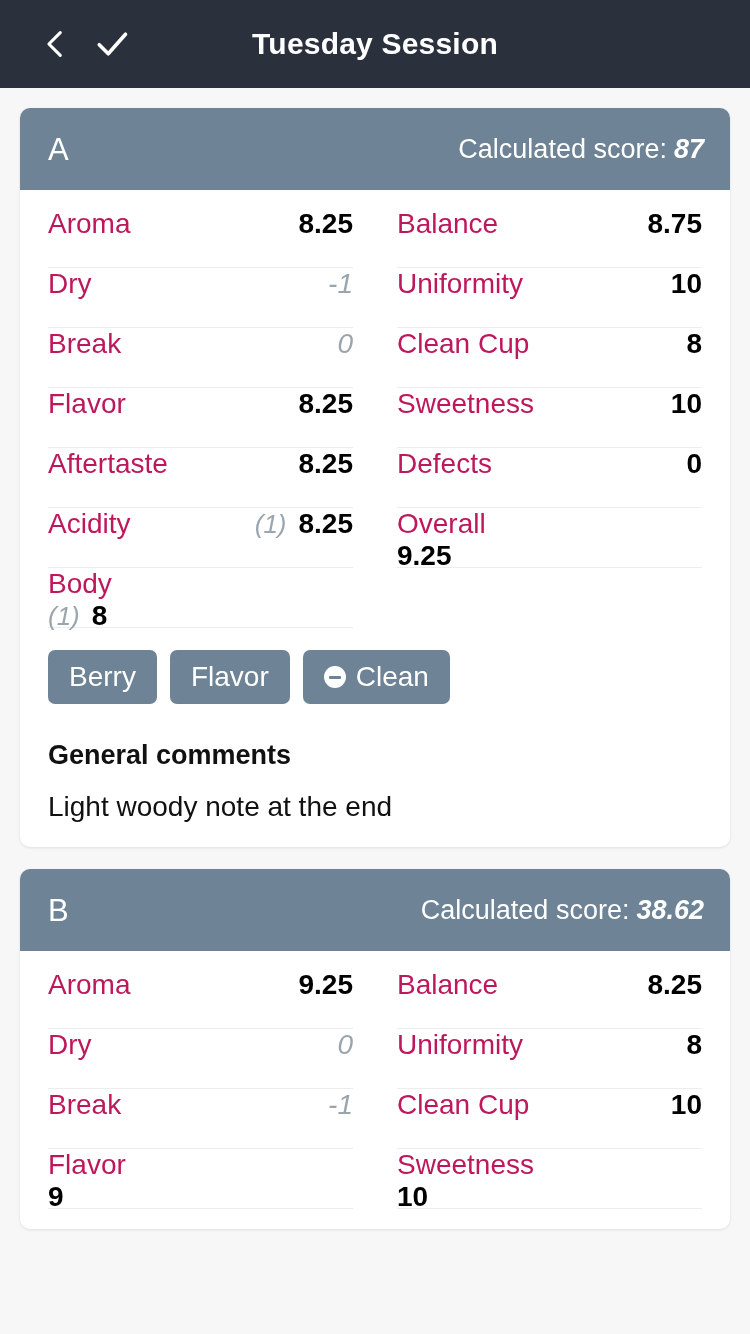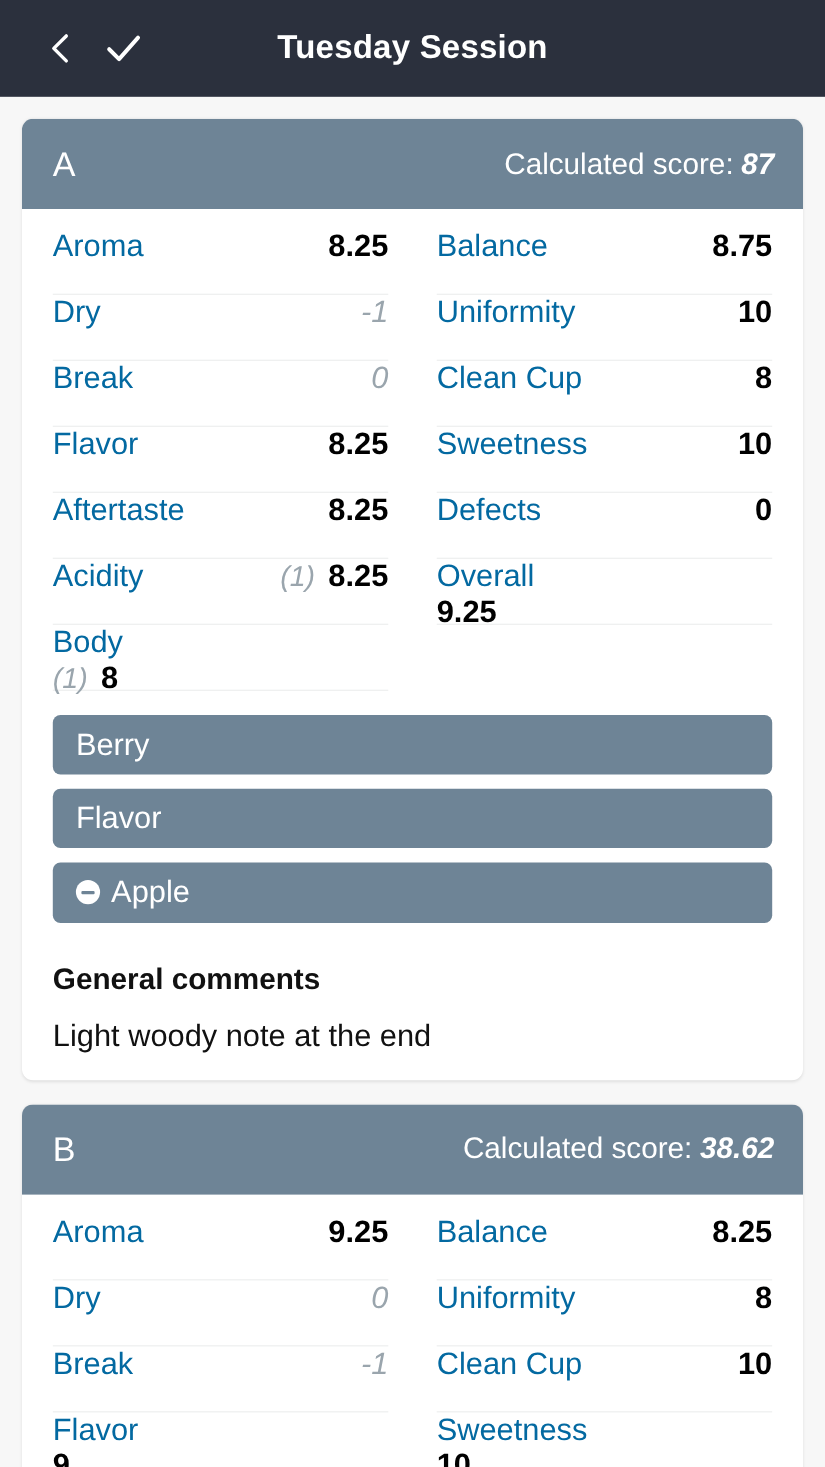--- a/index.html
+++ b/index.html
@@ -102,21 +102,21 @@
     display: flex;
     align-items: baseline;
     justify-content: space-between;
     height: 60px;
     border-bottom: 1px solid #eceded;
   }
   .score-row:last-child { border-bottom: 1px solid #eceded; flex-direction: column; }
 
   .score-label {
     font-size: 28px;
-    color: #0369a1;
+    color: #be185d;
     font-weight: 400;
     white-space: nowrap;
   }
   .score-right {
     display: flex;
     align-items: baseline;
     gap: 12px;
     white-space: nowrap;
   }
   .score-note {
@@ -141,21 +141,20 @@
     font-weight: bold;
     color: #111111;
     margin: 36px 0 0 0;
   }
 
   .chips {
     display: flex;
     flex-wrap: wrap;
     gap: 13px;
     margin-top: 22px;
-    flex-direction: column;
   }
   .chip {
     background: #6e8496;
     color: #ffffff;
     border-radius: 7px;
     font-size: 28px;
     padding: 11px 21px;
     display: flex;
     align-items: center;
     gap: 10px;
@@ -310,21 +309,21 @@
             <div class="chip">
               <span>Berry</span>
             </div>
             <div class="chip">
               <span>Flavor</span>
             </div>
             <div class="chip">
               <span class="chip-icon">
                 <i></i>
               </span>
-              <span>Apple</span>
+              <span>Clean</span>
             </div>
           </div>
           <div class="section-title">General comments</div>
           <div class="comment-text">Light woody note at the end</div>
         </div>
       </div>
       <div class="card">
         <div class="card-header">
           <span class="card-letter">B</span>
           <span class="card-score"><span>Calculated score:</span><b>38.62</b></span>

